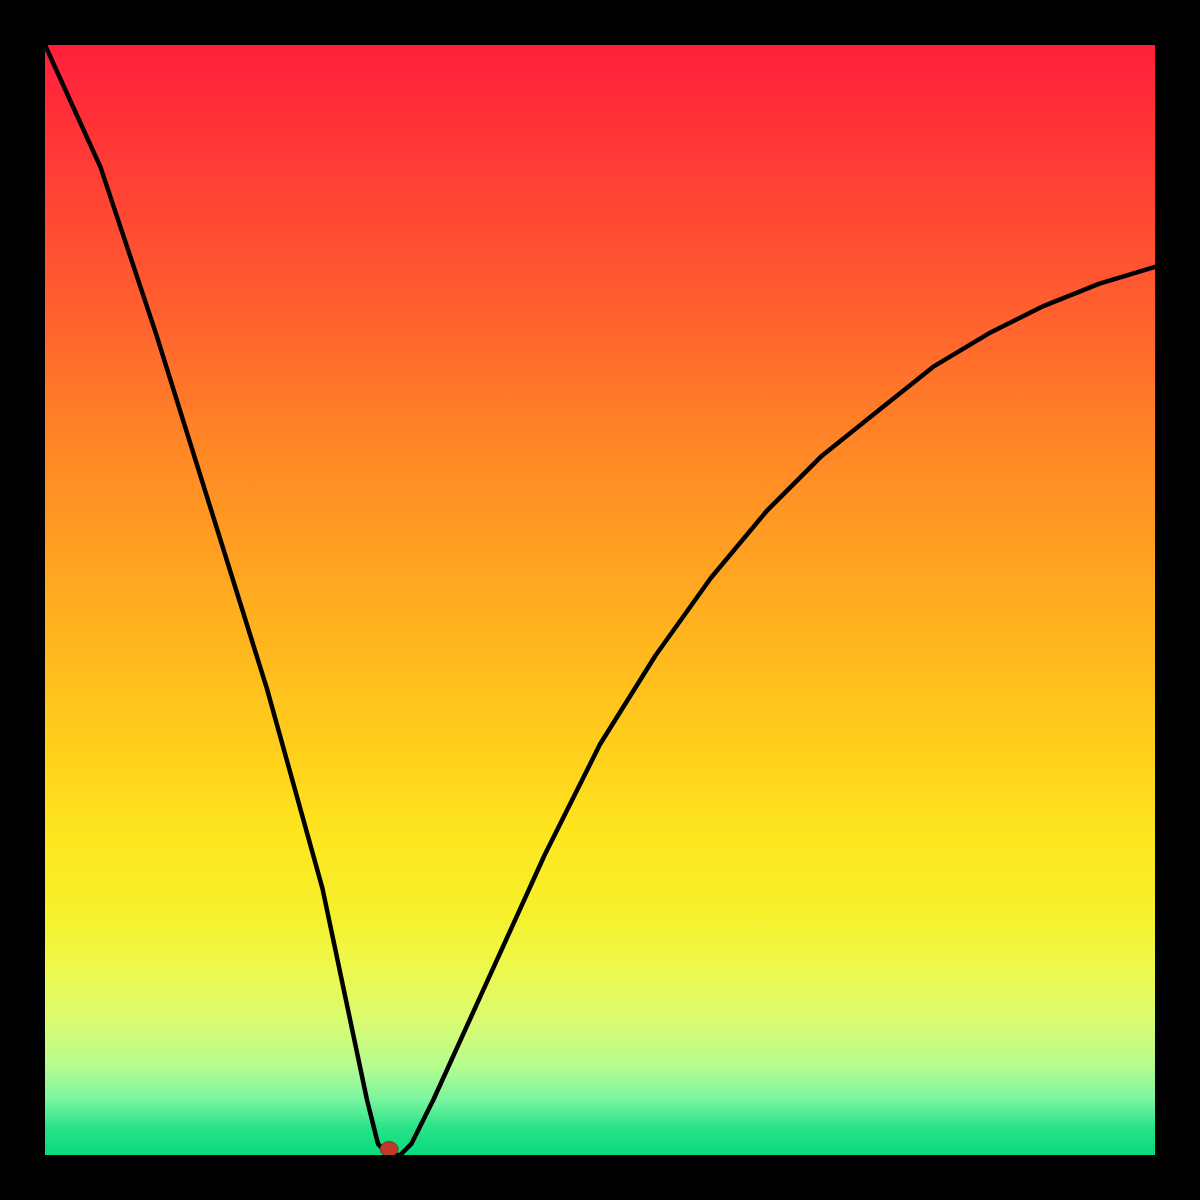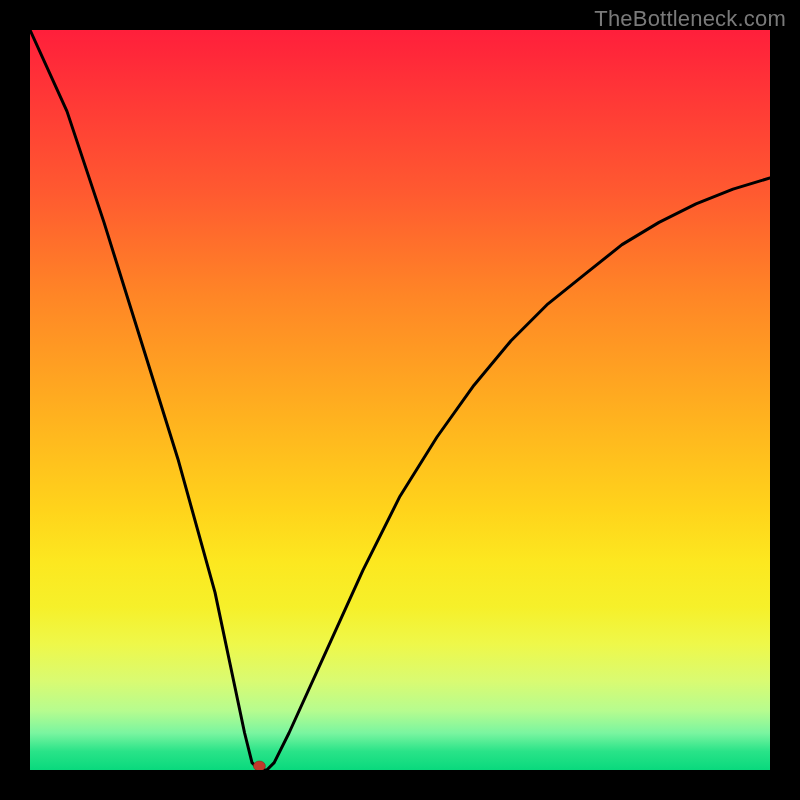--- a/index.html
+++ b/index.html
@@ -68,14 +68,13 @@
 <body>
 
 <div class="stage">
   <div class="plot">
     <div class="grad"></div>
     <svg class="curve" viewBox="0 0 740 740" preserveAspectRatio="none">
       <path id="curvePath" fill="none" stroke="#000" stroke-width="3" stroke-linecap="round" stroke-linejoin="round" d="M0.0 0.0 L37.0 81.4 L74.0 192.4 L111.0 310.8 L148.0 429.2 L185.0 562.4 L214.6 703.0 L222.0 732.6 L229.4 740.0 L236.8 740.0 L244.2 732.6 L259.0 703.0 L296.0 621.6 L333.0 540.2 L370.0 466.2 L407.0 407.0 L444.0 355.2 L481.0 310.8 L518.0 273.8 L555.0 244.2 L592.0 214.6 L629.0 192.4 L666.0 173.9 L703.0 159.1 L740.0 148.0"></path>
       <ellipse id="optDot" rx="6" ry="5" fill="#c0392b" stroke="#7f231a" stroke-width="0.5" cx="229.4" cy="736.0"></ellipse>
     </svg>
   </div>
-  <div class="watermark">TheBottleneck.com</div>
 </div>
 
 </body></html>

